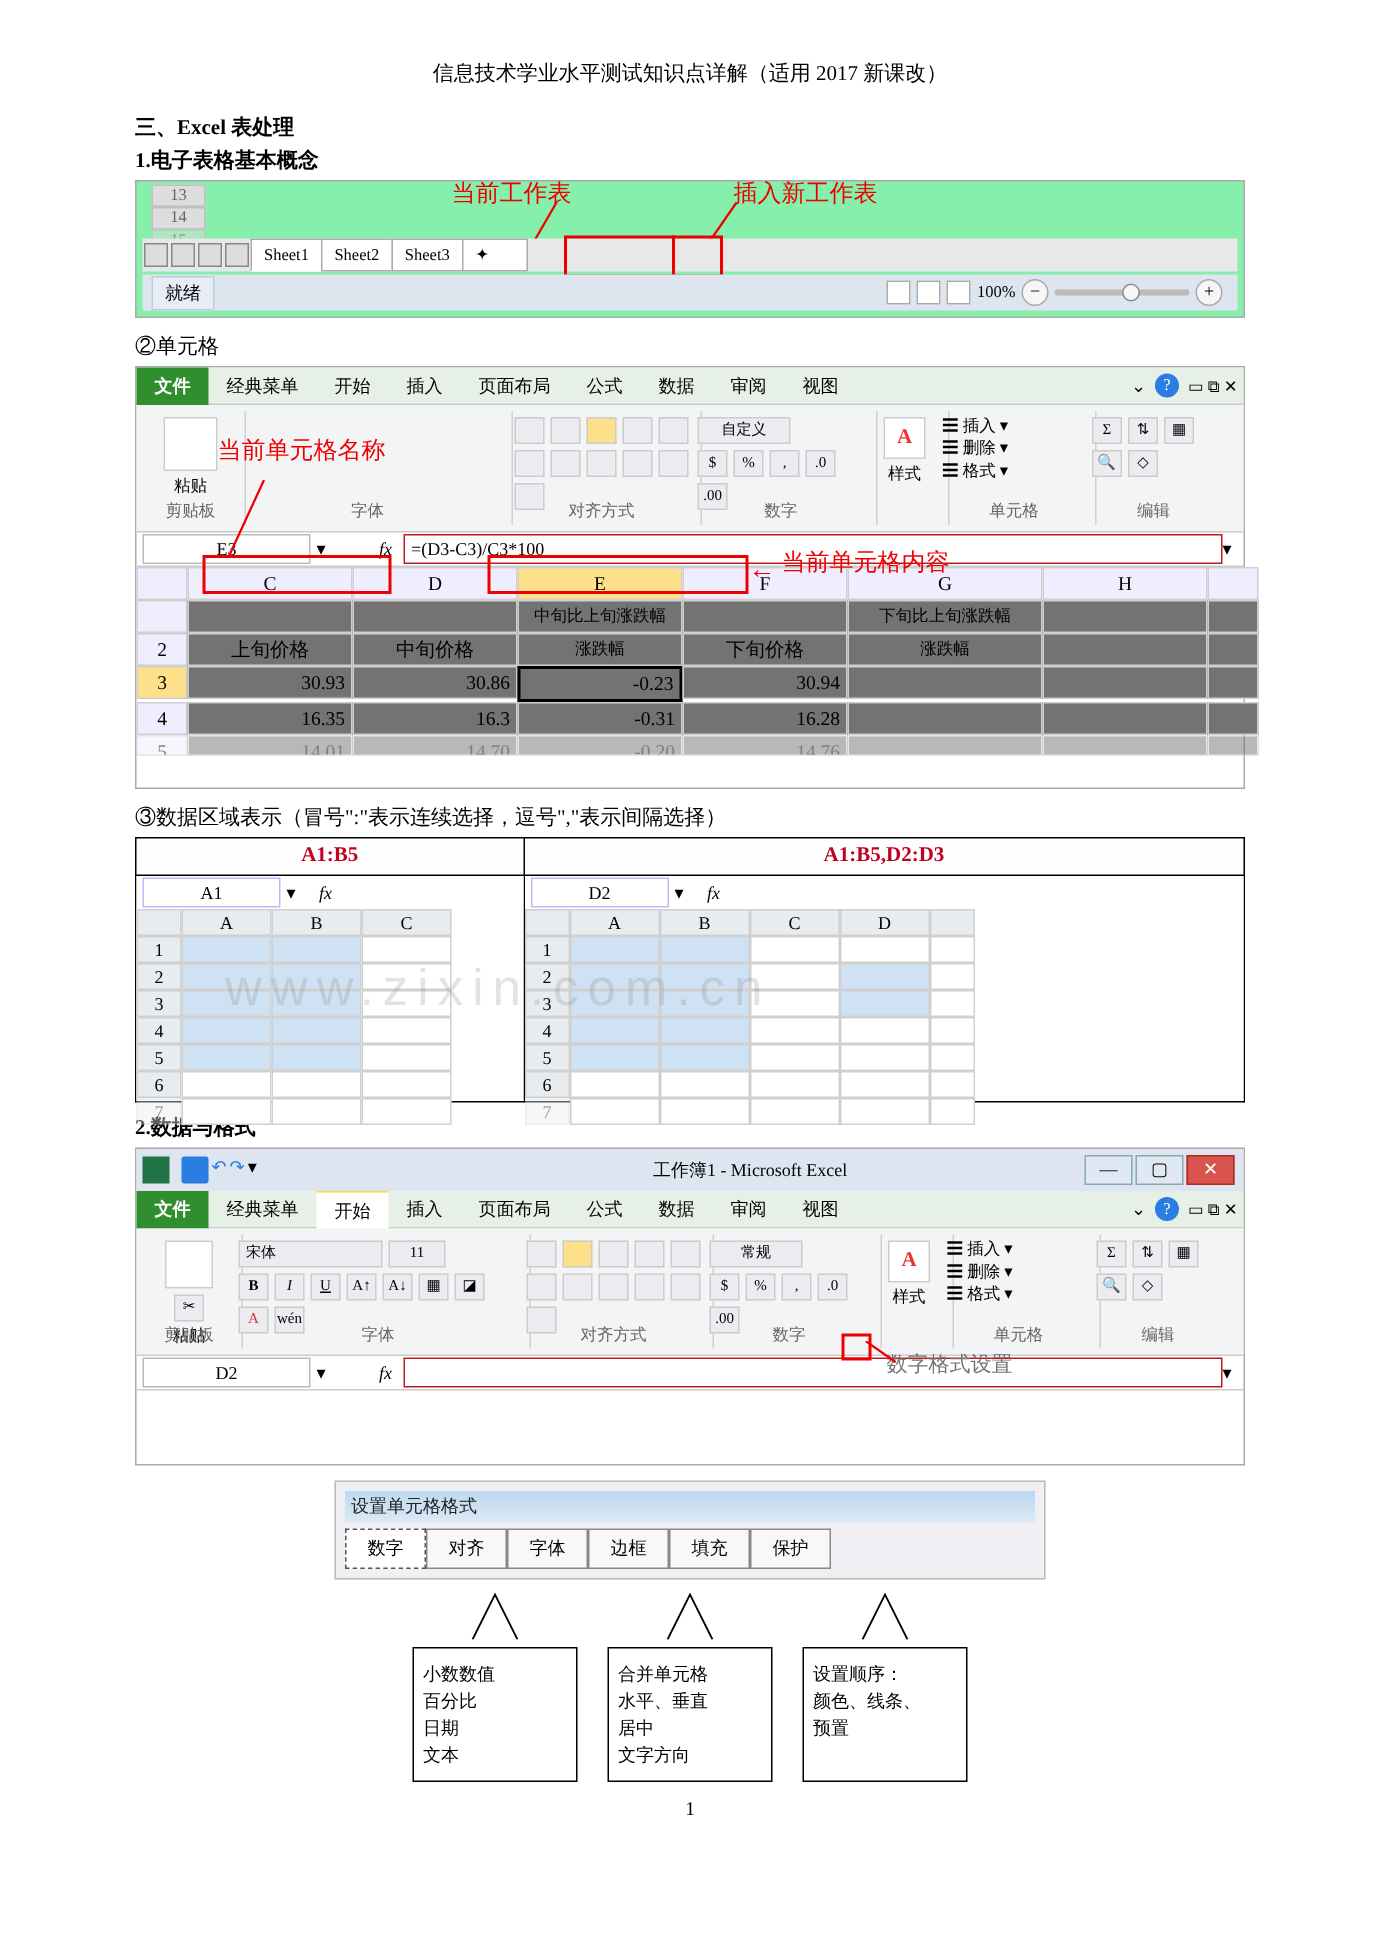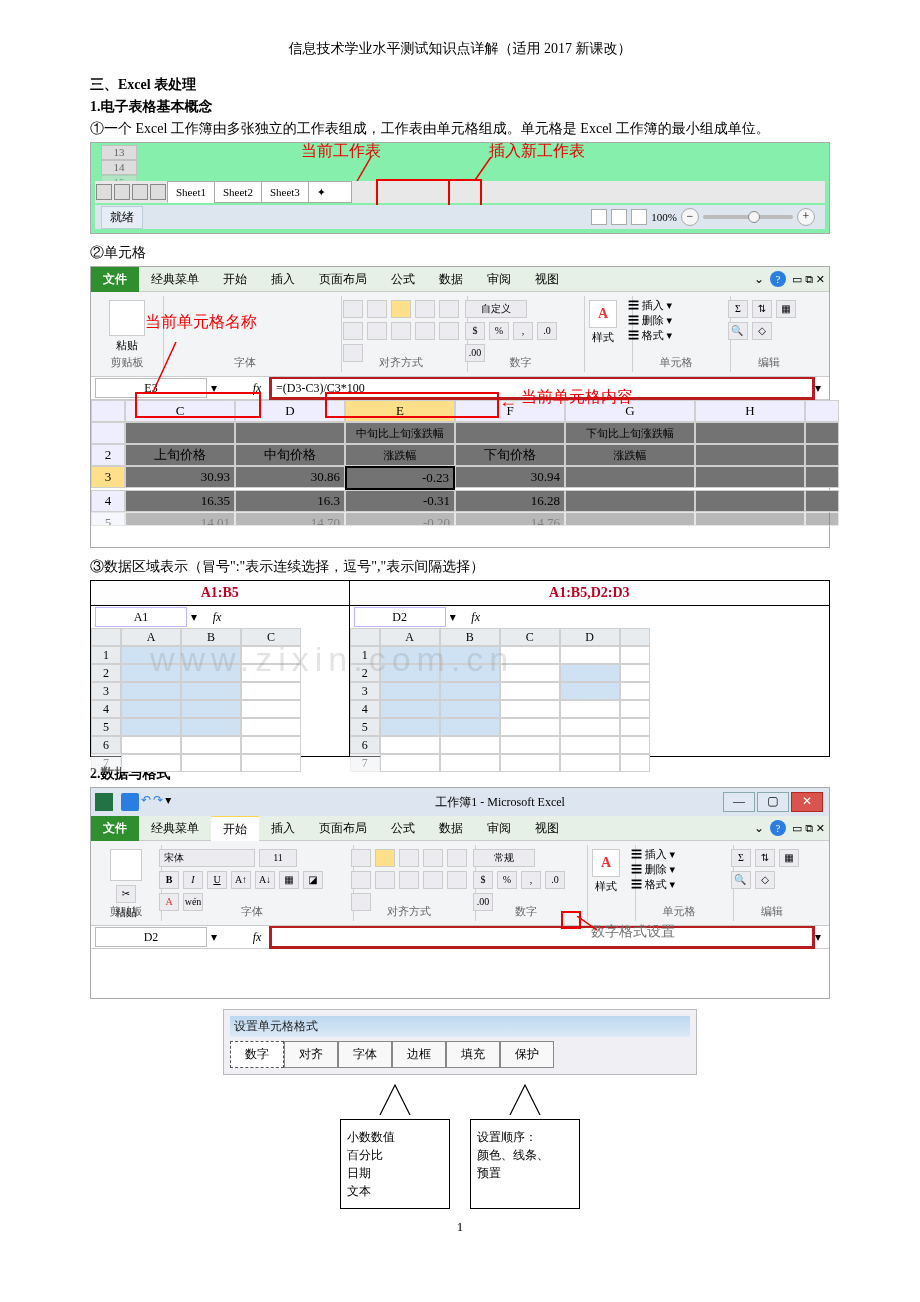--- a/index.html
+++ b/index.html
@@ -126,21 +126,21 @@
     font-size:12px;
   }
   .namebox{
     width:110px; border:1px solid #bbb; height:18px; margin:2px 4px;
     text-align:center; line-height:18px;
   }
   .fx{
     width:24px; text-align:center; font-style:italic;
   }
   .formula-input{
-    flex:1; border:3px solid #b91c1c; height:18px; line-height:18px; padding-left:4px;font-family:Liberation Serif, serif;
+    flex:1; border:1px solid #b91c1c; height:18px; line-height:18px; padding-left:4px;font-family:Liberation Serif, serif;
   }
   .grid2{
     display:grid;
     grid-template-columns: 34px 110px 110px 110px 110px 130px 110px 34px;
     font-size:13px;
   }
   .grid2 div{
     border:1px solid #cfcfcf; height:20px; line-height:20px; overflow:hidden;
     text-align:center; background:#737373;
   }
@@ -220,21 +220,20 @@
   }
 </style>
 </head>
 <body>
 
 <div class="page" style="position:relative;">
   <div class="header-text">信息技术学业水平测试知识点详解（适用 2017 新课改）</div>
 
   <div class="section-title">三、Excel 表处理</div>
   <div class="subsection">1.电子表格基本概念</div>
-  <div class="para">①一个 Excel 工作簿由多张独立的工作表组成，工作表由单元格组成。单元格是 Excel 工作簿的最小组成单位。</div>
 
   <div class="fig fig1">
     <div class="rowlabels">
       <div>13</div>
       <div>14</div>
       <div style="opacity:.5;">15</div>
     </div>
     <div class="anno-red" style="left:210px; top:-2px;">当前工作表</div>
     <div class="anno-red" style="left:398px; top:-2px;">插入新工作表</div>
     <svg style="position:absolute; left:260px; top:14px;" width="40" height="30">
@@ -687,20 +686,31 @@
         <div>百分比</div>
         <div>日期</div>
         <div>文本</div>
       </div>
     </div>
     <div class="callout">
       <svg width="110" height="34">
           <polyline points="40,34 55,4 70,34" fill="#fff" stroke="#000" stroke-width="1.2"></polyline>
         </svg>
       <div class="callout-box">
+        <div>合并单元格</div>
+        <div>水平、垂直</div>
+        <div>居中</div>
+        <div>文字方向</div>
+      </div>
+    </div>
+    <div class="callout">
+      <svg width="110" height="34">
+          <polyline points="40,34 55,4 70,34" fill="#fff" stroke="#000" stroke-width="1.2"></polyline>
+        </svg>
+      <div class="callout-box">
         <div>设置顺序：</div>
         <div>颜色、线条、</div>
         <div>预置</div>
         <div>&nbsp;</div>
       </div>
     </div>
   </div>
 
   <div class="pagenum">1</div>
 </div>

